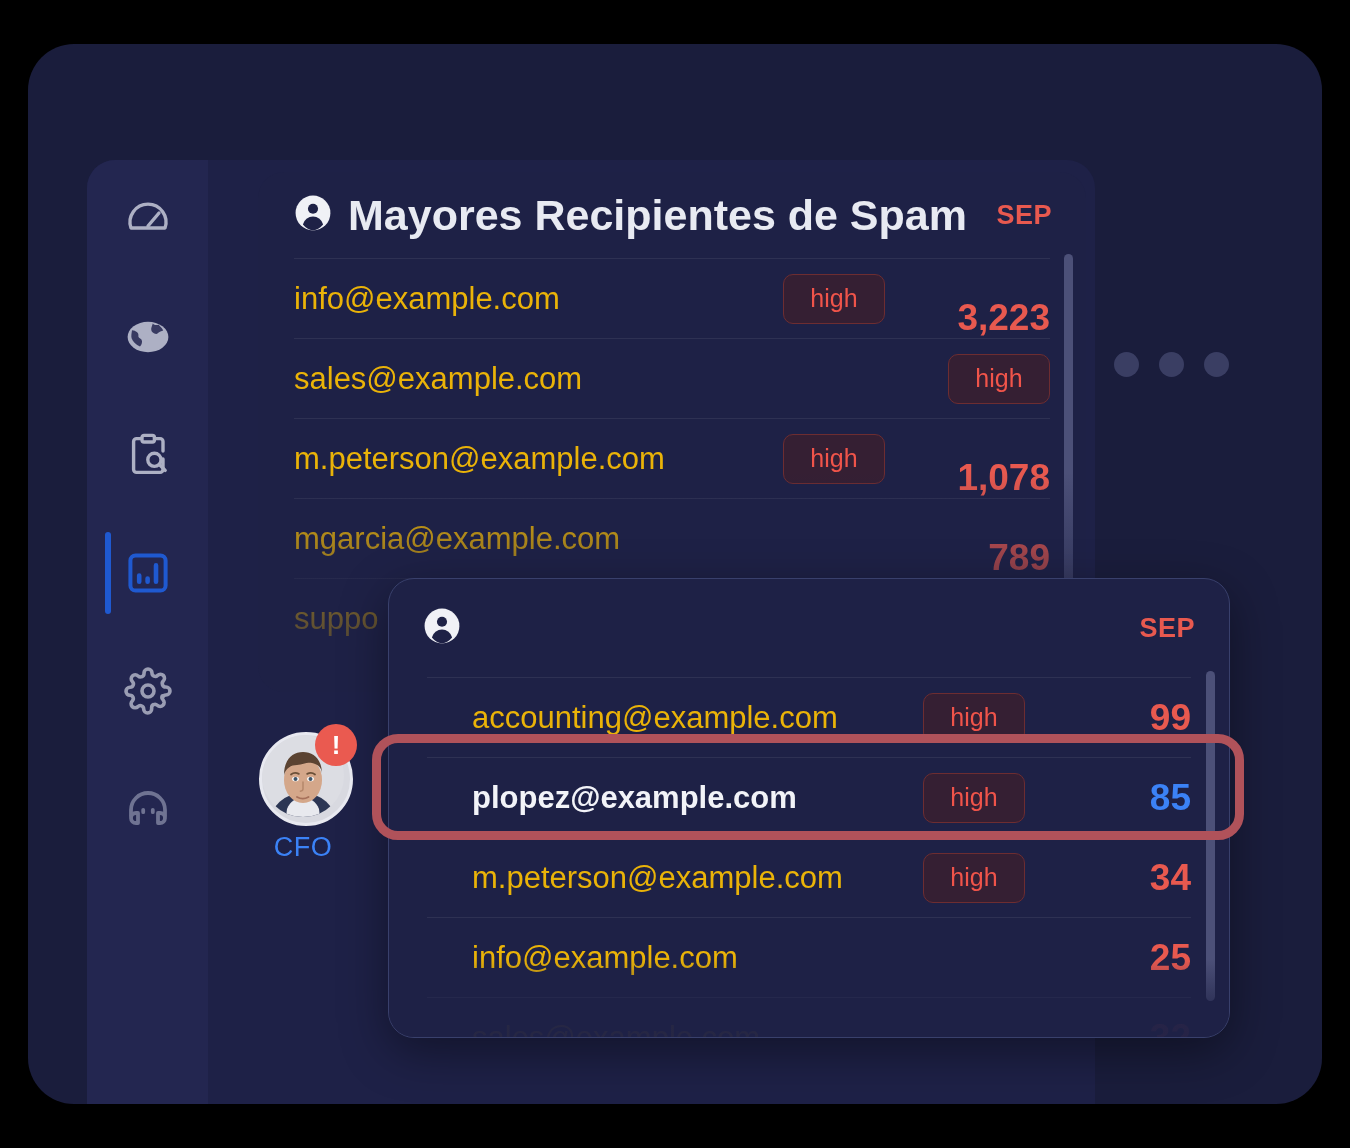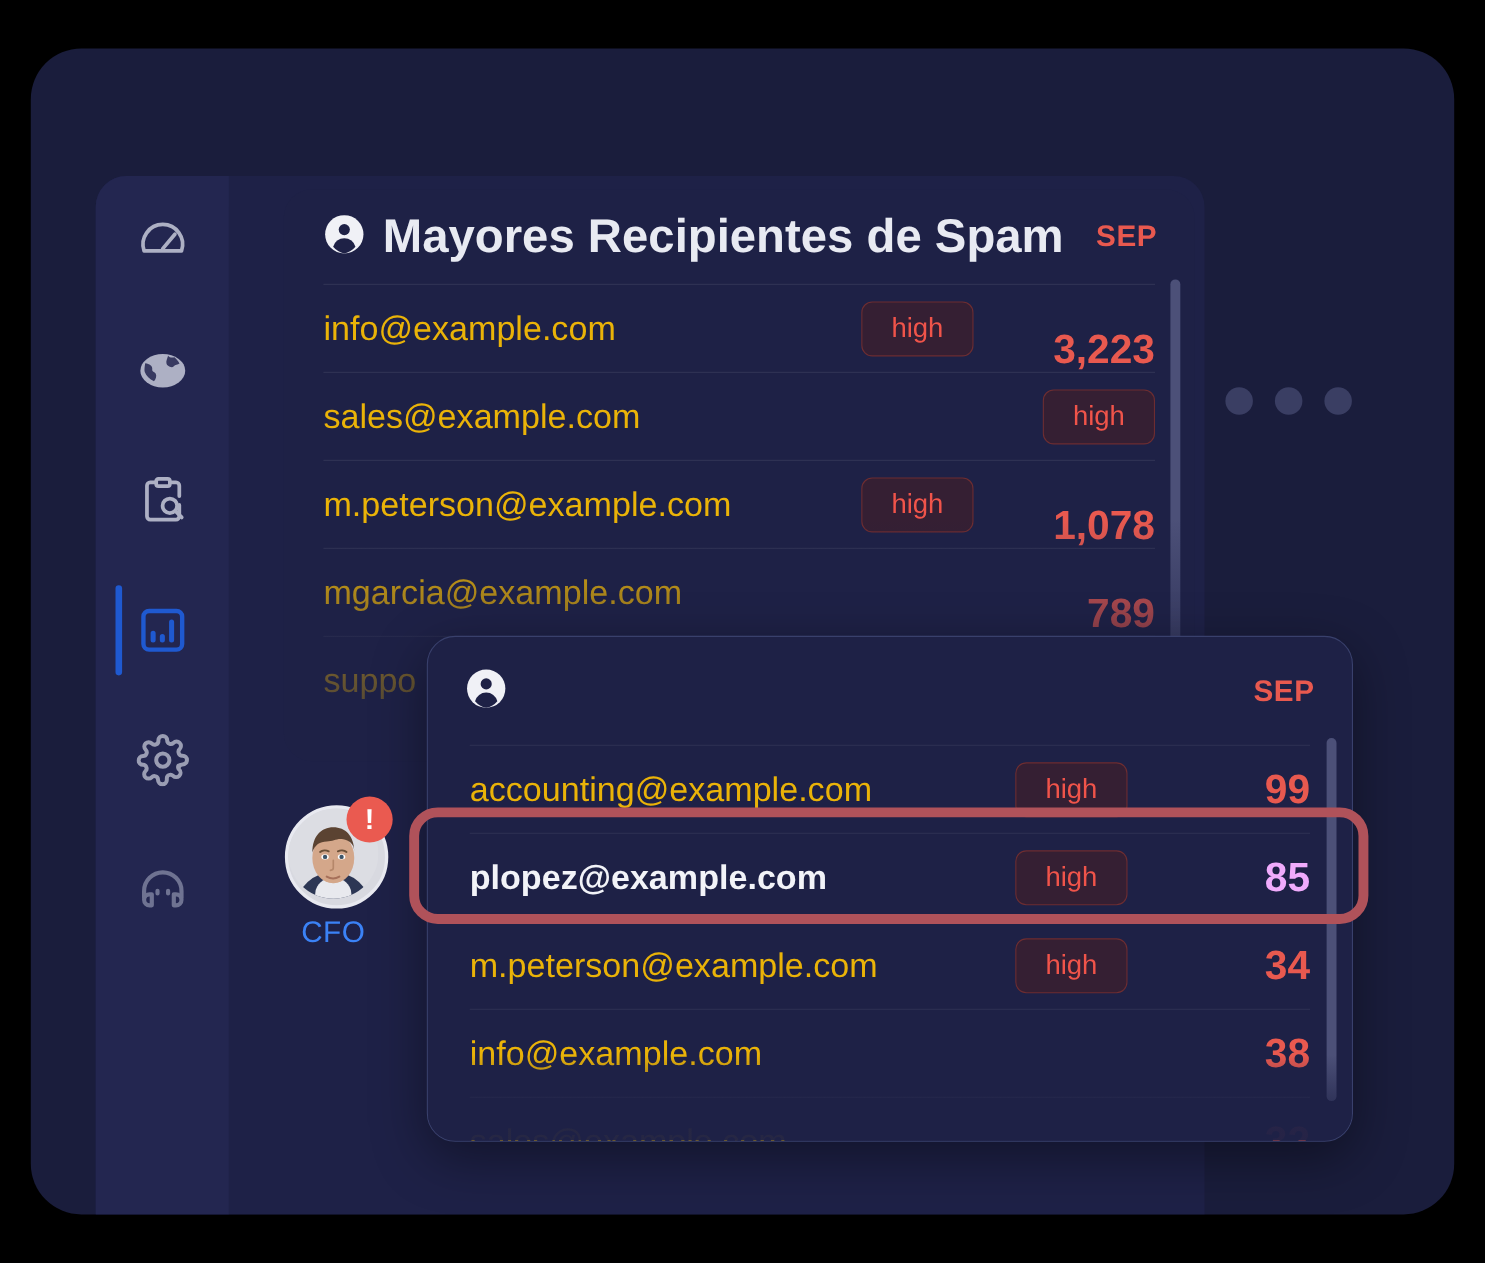--- a/index.html
+++ b/index.html
@@ -66,36 +66,36 @@
 
   
   .card-phish{left:360px;top:534px;width:840px;height:458px;z-index:5;
               background:#1e2146;box-shadow:0 14px 48px rgba(0,0,0,.40);
               border:1.5px solid #39406c;}
   .card-phish .card-head{height:98px;padding:0 34px 0 34px;}
   .card-phish .card-title{font-size:33px;}
   .card-phish .card-month{font-size:27px;}
   .card-phish .rows{padding:0 38px;}
   .card-phish .row{height:79px;}
-  .card-phish .email{font-size:31px;}
+  .card-phish .email{font-size:31px;margin-left:45px;}
   .card-phish .badge{width:100px;font-size:25px;line-height:46px;height:48px;margin-right:92px;}
   .card-phish .count{width:74px;font-size:37px;}
   .card-phish .scrollbar{position:absolute;right:14px;top:92px;width:9px;height:330px;
                          border-radius:5px;background:#4c5078;}
   .fade-phish{position:absolute;left:0;bottom:0;width:100%;height:78px;pointer-events:none;
               background:linear-gradient(180deg,rgba(30,33,70,0) 0%,rgba(30,33,70,.96) 85%);}
 
   .row.no-badge .badge{visibility:hidden;}
 
   
   .highlight-ring{position:absolute;left:344px;top:690px;width:872px;height:106px;
                   border:9px solid #b0525a;border-radius:26px;z-index:7;pointer-events:none;
                   box-sizing:border-box;}
   .row.selected .email{color:#f2f3f8;font-weight:bold;}
-  .row.selected .count{color:#f0abfc;}
+  .row.selected .count{color:#3b82f6;}
 </style>
 </head>
 <body>
 
 <div class="screen">
 
   <div class="app-panel">
     <div class="sidebar">
       <div class="nav">
 
@@ -266,21 +266,21 @@
         <span class="count">85</span>
       </div>
       <div class="row">
         <span class="email">m.peterson@example.com</span>
         <span class="badge">high</span>
         <span class="count">34</span>
       </div>
       <div class="row no-badge">
         <span class="email">info@example.com</span>
         <span class="badge"></span>
-        <span class="count">38</span>
+        <span class="count">25</span>
       </div>
       <div class="row no-badge">
         <span class="email">sales@example.com</span>
         <span class="badge"></span>
         <span class="count">32</span>
       </div>
     </div>
 
     <div class="scrollbar"></div>
     <div class="fade-phish"></div>

